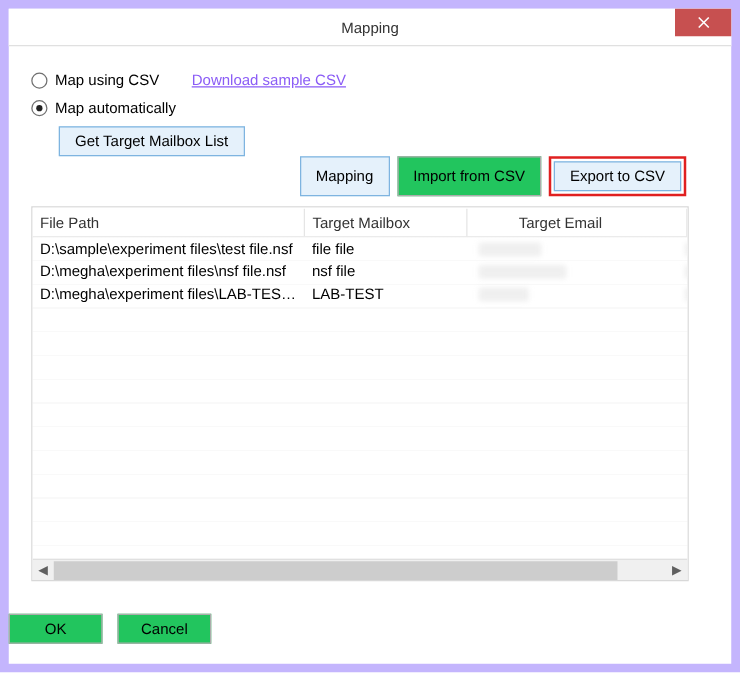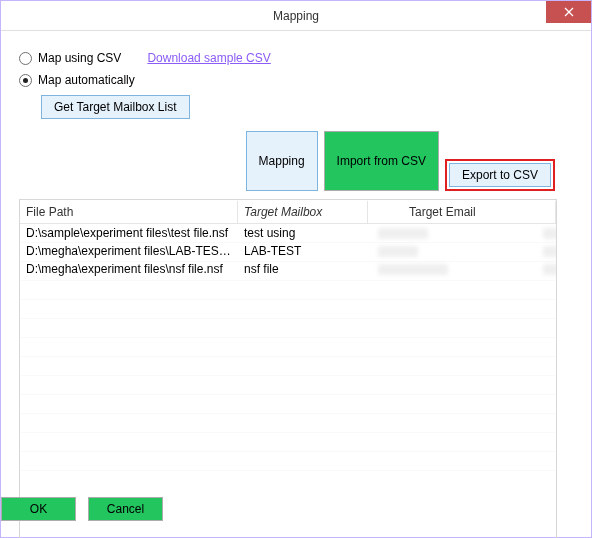--- a/index.html
+++ b/index.html
@@ -6,21 +6,21 @@
   body {
     margin: 0;
     font-family: "Segoe UI", Tahoma, sans-serif;
     font-size: 12px;
     background: #fff;
     color: #000;
   }
   .window {
     width: 592px;
     height: 538px;
-    border: 1px solid #c4b5fd;
+    border: 7px solid #c4b5fd;
     position: relative;
     background: #fff;
   }
   .titlebar {
     height: 30px;
     background: #fff;
     border-bottom: 1px solid #e0e0e0;
     display: flex;
     align-items: center;
     justify-content: center;
@@ -71,21 +71,20 @@
   }
   .link {
     color: #8b5cf6;
     text-decoration: underline;
     margin-left: 20px;
     cursor: pointer;
   }
   .indent {
     margin-left: 22px;
     margin-top: 4px;
-    margin-bottom: 12px;
   }
   .btn {
     background: #22c55e;
     border: 1px solid #acacac;
     padding: 4px 12px;
     font-size: 12px;
     font-family: inherit;
     cursor: pointer;
     min-height: 23px;
     color: #000;
@@ -98,25 +97,24 @@
     display: flex;
     justify-content: flex-end;
     gap: 6px;
     margin-bottom: 8px;
     padding-right: 2px;
   }
   .btn-highlight {
     border: 2px solid #e02020;
     padding: 2px;
     display: inline-block;
-    margin-top: 28px;
   }
   .table-wrap {
     border: 1px solid #d8d8d8;
-    height: 360px;
+    height: 300px;
     overflow: hidden;
     position: relative;
   }
   .table-header {
     display: flex;
     background: #fff;
     border-bottom: 1px solid #e5e5e5;
     height: 24px;
     align-items: center;
   }
@@ -126,21 +124,21 @@
     white-space: nowrap;
     overflow: hidden;
     text-overflow: ellipsis;
   }
   .th {
     color: #333;
     border-right: 1px solid #e5e5e5;
   }
   .col1 { width: 218px; }
   .col2 { width: 130px; }
-  .col3 { width: 130px; font-style: italic; }
+  .col3 { width: 130px; }
   .col4 { flex: 1; margin-left: 35px; }
   .table-body {
     height: 258px;
     overflow: hidden;
     background: repeating-linear-gradient(
       to bottom,
       #fff 0, #fff 18px,
       #f9f9f9 18px, #f9f9f9 19px
     );
     background-position: 0 0;
@@ -244,48 +242,48 @@
 
     <div class="table-wrap">
       <div class="table-header">
         <div class="th col1">File Path</div>
         <div class="th col3">Target Mailbox</div>
         <div class="th col4">Target Email</div>
       </div>
       <div class="table-body">
         <div class="tr">
           <div class="td col1">D:\sample\experiment files\test file.nsf</div>
-          <div class="td col2">test using</div>
+          <div class="td col2">file file</div>
           <div class="td col3">
               <div class="blurred" style="width:50px"></div>
             </div>
           <div class="td col4">
               <div class="blurred" style="width:55px"></div>
+            </div>
+        </div>
+        <div class="tr">
+          <div class="td col1">D:\megha\experiment files\nsf file.nsf</div>
+          <div class="td col2">nsf file</div>
+          <div class="td col3">
+              <div class="blurred" style="width:70px"></div>
+            </div>
+          <div class="td col4">
+              <div class="blurred" style="width:70px"></div>
             </div>
         </div>
         <div class="tr">
           <div class="td col1">D:\megha\experiment files\LAB-TEST...</div>
           <div class="td col2">LAB-TEST</div>
           <div class="td col3">
               <div class="blurred" style="width:40px"></div>
             </div>
           <div class="td col4">
               <div class="blurred" style="width:75px"></div>
             </div>
         </div>
-        <div class="tr">
-          <div class="td col1">D:\megha\experiment files\nsf file.nsf</div>
-          <div class="td col2">nsf file</div>
-          <div class="td col3">
-              <div class="blurred" style="width:70px"></div>
-            </div>
-          <div class="td col4">
-              <div class="blurred" style="width:70px"></div>
-            </div>
-        </div>
       </div>
       <div class="scrollbar-h">
         <div class="sb-arrow">◀</div>
         <div class="sb-track">
           <div class="sb-thumb"></div>
         </div>
         <div class="sb-arrow">▶</div>
       </div>
     </div>
 

